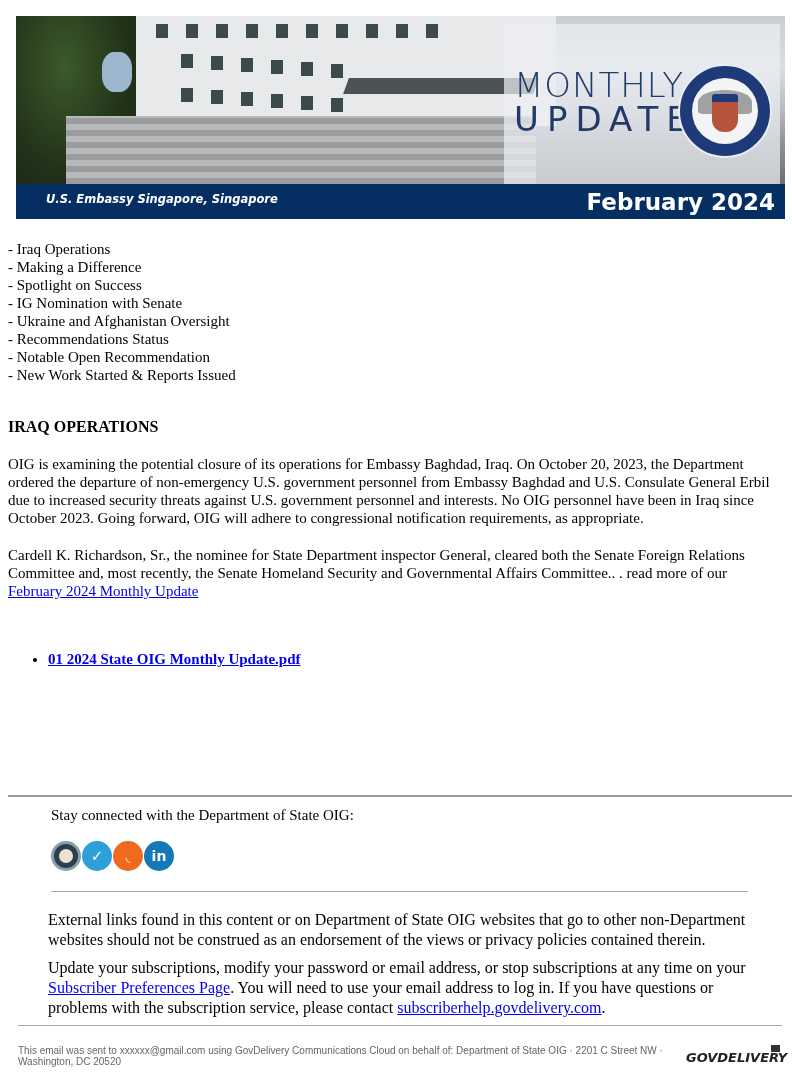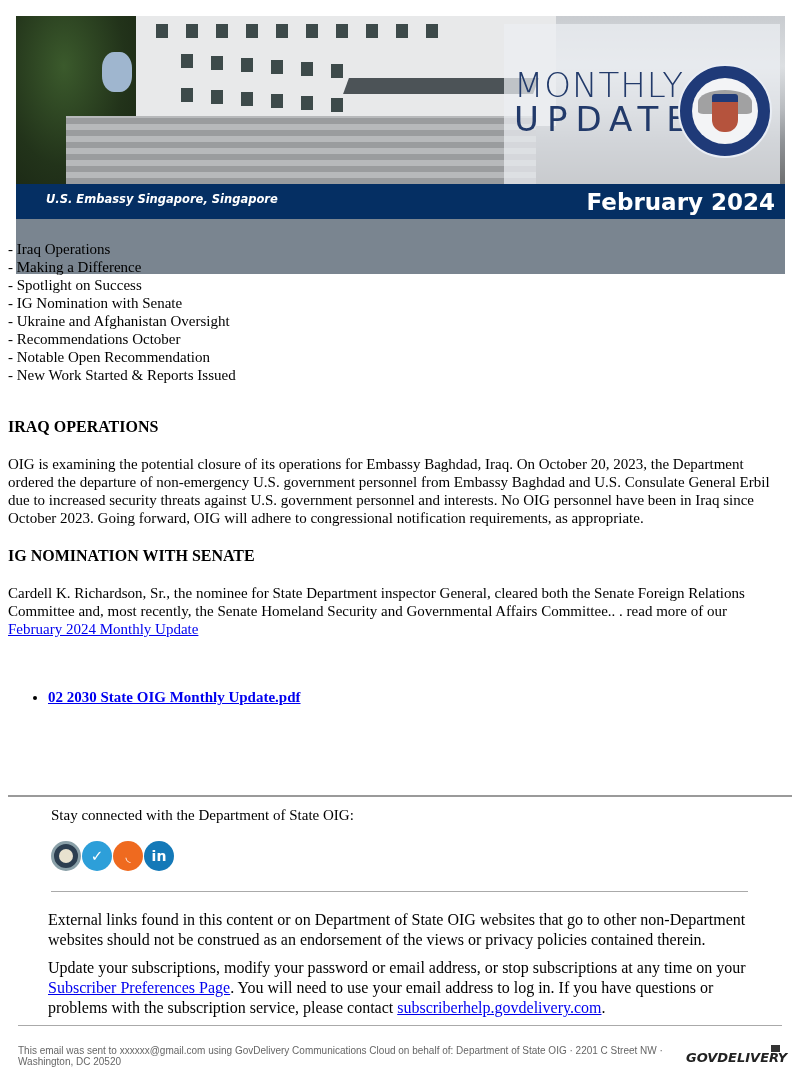--- a/index.html
+++ b/index.html
@@ -1,18 +1,18 @@
 <!DOCTYPE html>
 <html><head>
 <meta charset="utf-8">
 <style>
   html, body { margin: 0; padding: 0; background: #ffffff; }
   body { width: 792px; height: 1086px; position: relative; overflow: hidden;
          font-family: "Liberation Serif", serif; color: #000; }
-  .banner { position: absolute; left: 16px; top: 16px; width: 769px; height: 258px; overflow: hidden; background: #7a8590; }
+  .banner { position: absolute; left: 16px; top: 16px; width: 769px; height: 203px; overflow: hidden; background: #7a8590; }
   .photo { position: absolute; left: 0; top: 0; width: 769px; height: 168px;
            background: linear-gradient(180deg, #c9ccd0 0%, #dcdfe2 30%, #b9bcc0 55%, #8f9296 75%, #6e6f70 100%); }
   .trees { position: absolute; left: 0; top: 0; width: 120px; height: 168px;
            background: radial-gradient(ellipse at 40% 30%, #3b5a2c 0%, #22331a 60%, #1a2614 100%); }
   .sky { position: absolute; left: 86px; top: 36px; width: 30px; height: 40px; background: #9fb6cf; border-radius: 40%; }
   .building { position: absolute; left: 120px; top: 0; width: 420px; height: 110px; background: #e8e9ea; }
   .win { position: absolute; width: 12px; height: 14px; background: #3d4a4a; }
   .wall { position: absolute; left: 50px; top: 100px; width: 470px; height: 68px;
           background: repeating-linear-gradient(0deg, #9a9c9e 0 6px, #b7b9bb 6px 12px); }
   .roof { position: absolute; left: 330px; top: 62px; width: 190px; height: 16px; background: #4c5357; transform: skewX(-20deg); }
@@ -109,30 +109,29 @@
   <div class="date">February 2024</div>
 </div>
 
 <div class="content">
   <div class="toc" style="margin-top:18px">
     <div>- Iraq Operations</div>
     <div>- Making a Difference</div>
     <div>- Spotlight on Success</div>
     <div>- IG Nomination with Senate</div>
     <div>- Ukraine and Afghanistan Oversight</div>
-    <div>- Recommendations October</div>
+    <div>- Recommendations Status</div>
     <div>- Notable Open Recommendation</div>
     <div>- New Work Started &amp; Reports Issued</div>
   </div>
   <p class="h">IRAQ OPERATIONS</p>
   <p class="para">OIG is examining the potential closure of its operations for Embassy Baghdad, Iraq. On October 20, 2023, the Department ordered the departure of non-emergency U.S. government personnel from Embassy Baghdad and U.S. Consulate General Erbil due to increased security threats against U.S. government personnel and interests. No OIG personnel have been in Iraq since October 2023. Going forward, OIG will adhere to congressional notification requirements, as appropriate.</p>
-  <p class="h" style="margin-top:20px !important">IG NOMINATION WITH SENATE</p>
   <p class="para"><span>Cardell K. Richardson, Sr., the nominee for State Department inspector General, cleared both the Senate Foreign Relations Committee and, most recently, the Senate Homeland Security and Governmental Affairs Committee.. . read more of our </span><a href="#" class="link-bold">February 2024 Monthly Update</a></p>
   <ul class="attach">
-    <li><a href="#">02 2030 State OIG Monthly Update.pdf</a></li>
+    <li><a href="#">01 2024 State OIG Monthly Update.pdf</a></li>
   </ul>
 </div>
 
 <div class="hr1"></div>
 <div class="stay">Stay connected with the Department of State OIG:</div>
 <div class="social">
   <a class="soc state">
       <span></span>
     </a>
   <a class="soc tw">✓</a>

